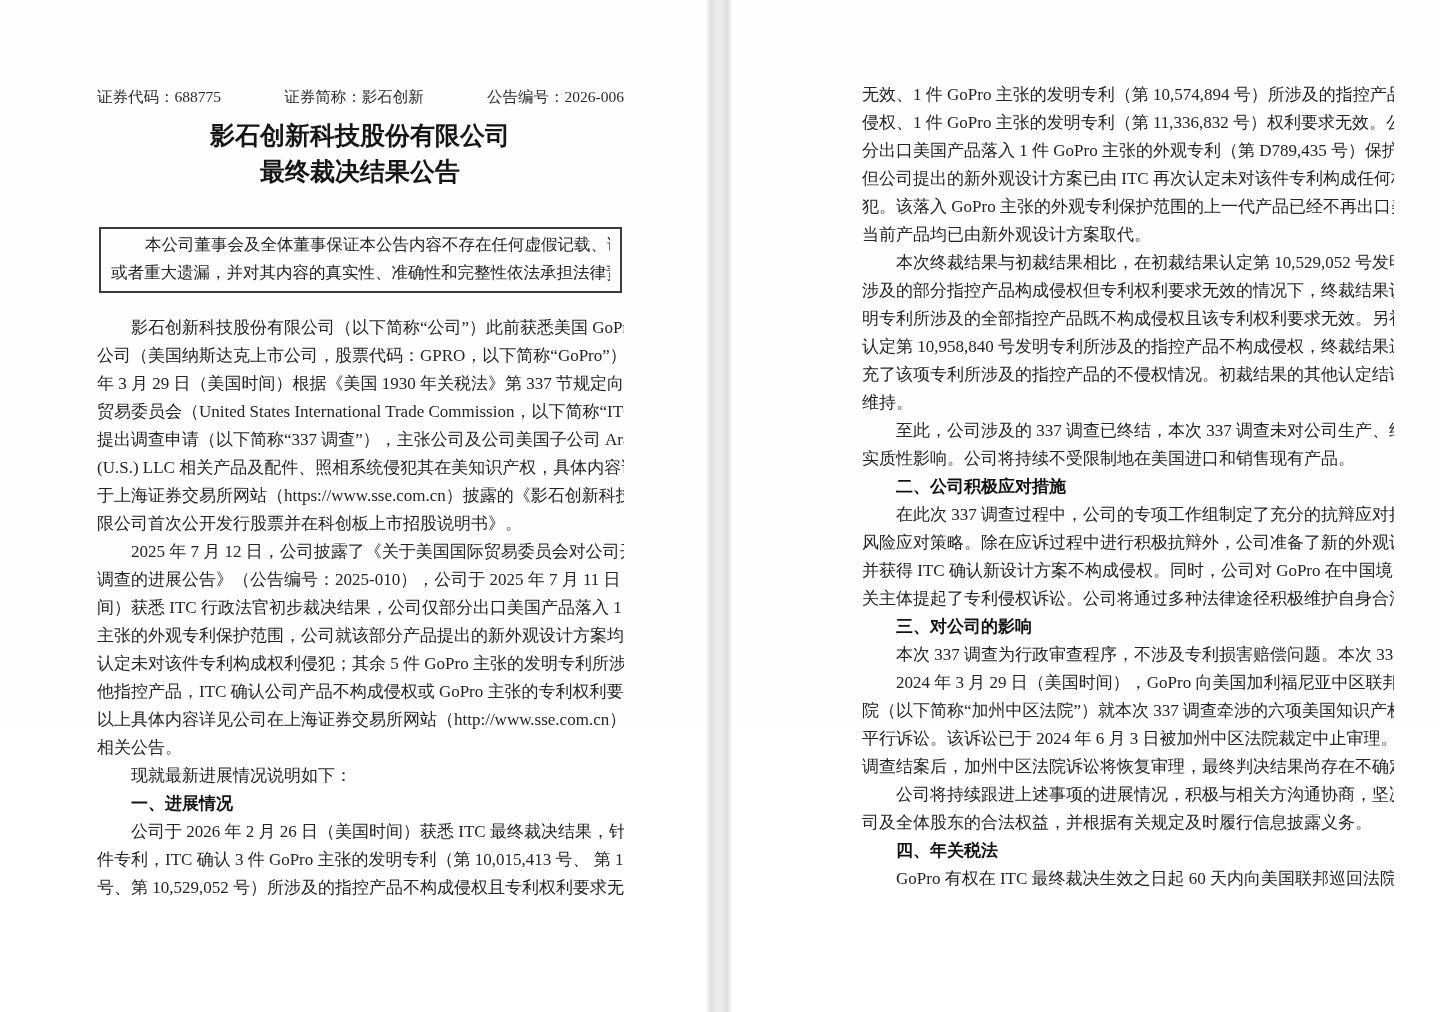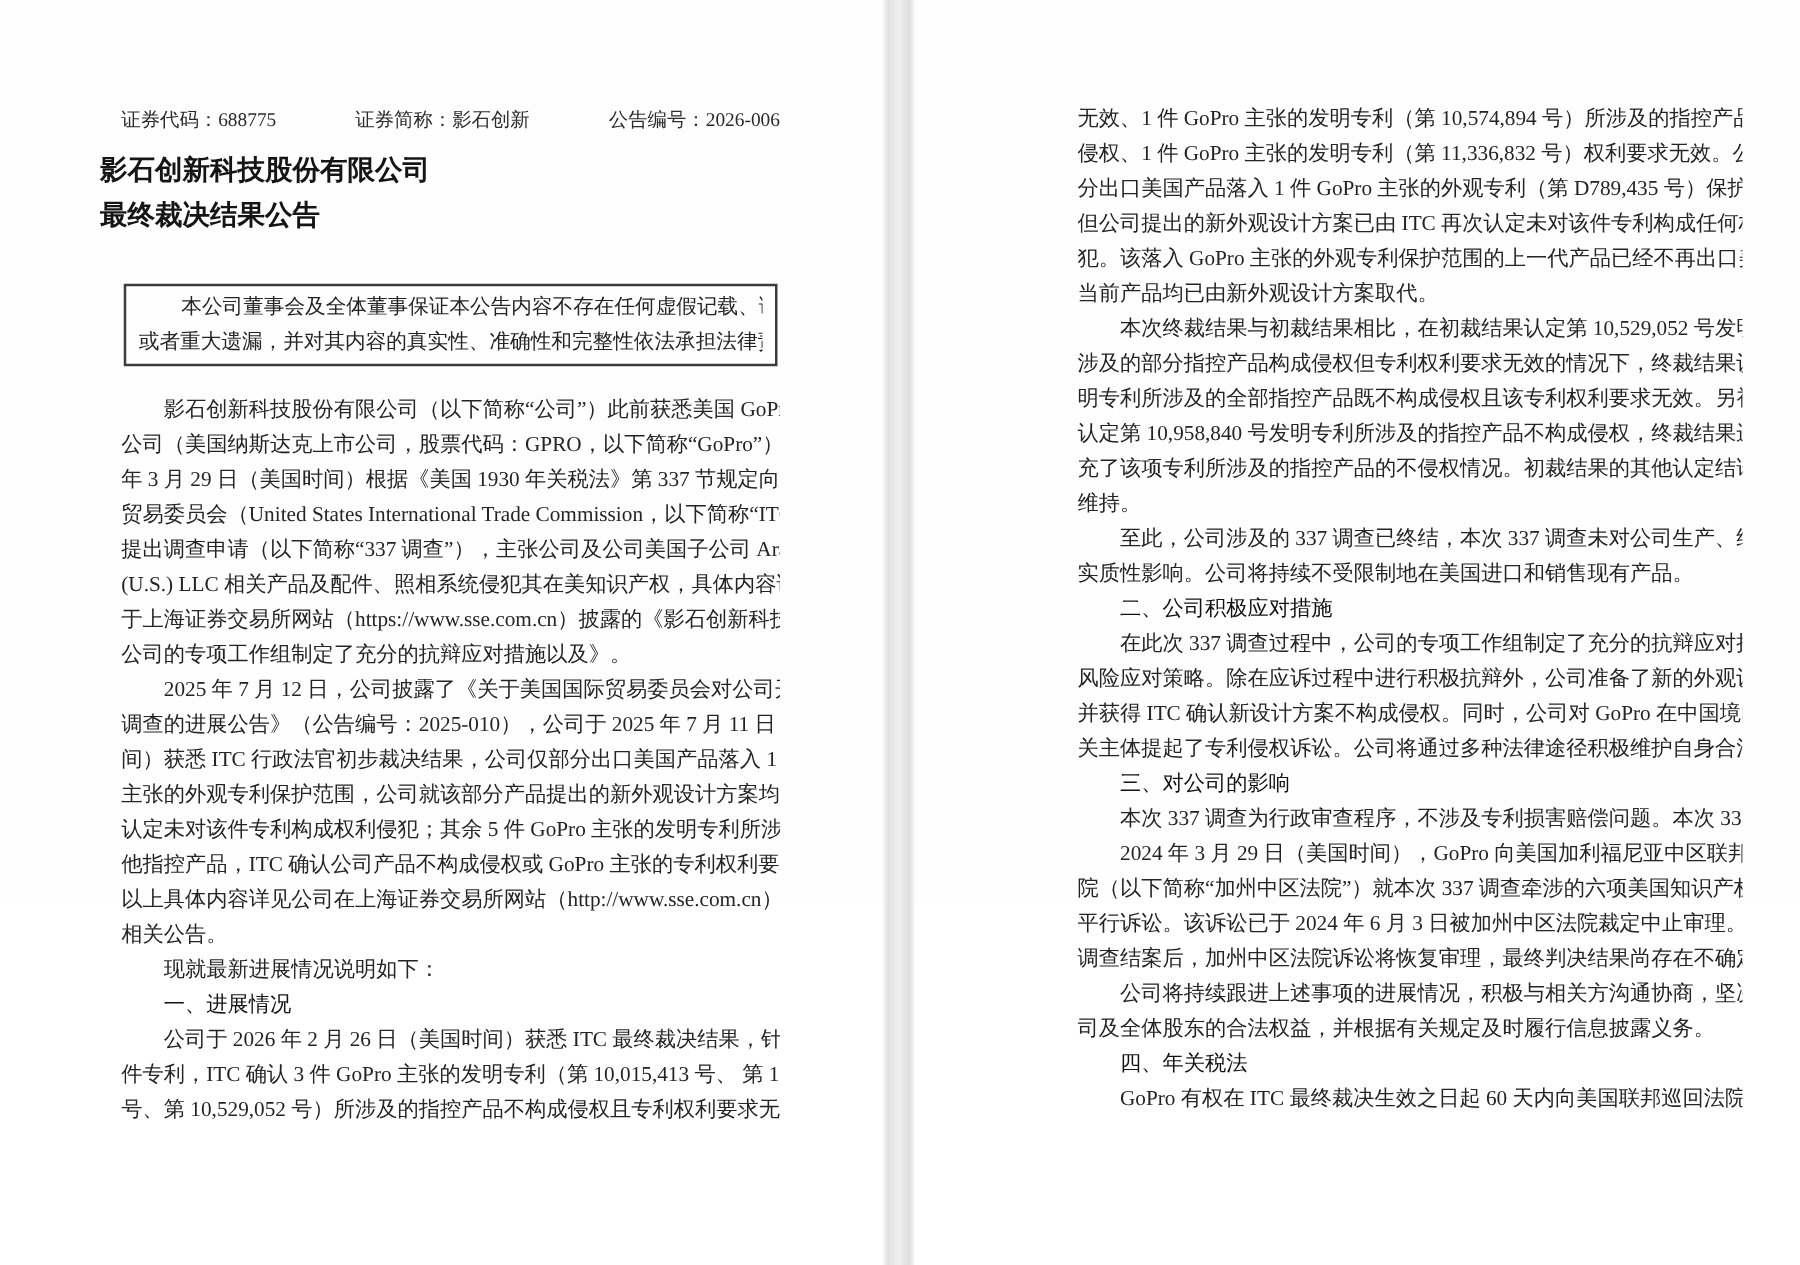--- a/index.html
+++ b/index.html
@@ -23,22 +23,22 @@
 
   .doc-header {
     position: absolute; left: 97px; top: 87px; width: 527px;
     display: flex; justify-content: space-between;
     font-size: 15.5px; line-height: 20px; color: #2b2b2b;
     white-space: nowrap;
   }
 
   .doc-title {
     position: absolute; left: 80px; top: 118px; width: 560px;
-    text-align: left; font-weight: bold; color: #151515;
-    font-size: 22px;
+    text-align: center; font-weight: bold; color: #151515;
+    font-size: 25px;
     font-family: Liberation Serif, serif;
   }
   .title-line { height: 36px; line-height: 36px; white-space: nowrap; }
 
   .decl-box {
     position: absolute; left: 99px; top: 227px; width: 499px;
     border: 2px solid #3c3c3c;
     padding: 2px 10px 4px 10px;
   }
   .decl-box .line { font-size: 16.5px; height: 28px; line-height: 28px; }
@@ -49,21 +49,21 @@
 
   .line {
     height: 28px; line-height: 28px;
     font-size: 17px;
     white-space: nowrap; overflow: hidden;
     color: #242424;
     text-justify: inter-character;
   }
   .line.fill   { text-align: justify; text-align-last: justify; }
   .line.indent { text-indent: 34px; }
-  .line.bold   { font-weight: normal; color: #111111; }
+  .line.bold   { font-weight: bold; color: #111111; }
 </style>
 </head>
 <body>
 
 <div class="viewer">
 
   <div class="page left">
 
     <div class="doc-header">
       <span>证券代码：688775</span>
@@ -82,21 +82,21 @@
       </div>
 
     <div class="body-block body-left">
         <div class="line indent fill">影石创新科技股份有限公司（以下简称“公司”）此前获悉美国 GoPro, Inc.</div>
         <div class="line fill">公司（美国纳斯达克上市公司，股票代码：GPRO，以下简称“GoPro”）于 2024</div>
         <div class="line fill">年 3 月 29 日（美国时间）根据《美国 1930 年关税法》第 337 节规定向美国国际</div>
         <div class="line fill">贸易委员会（United States International Trade Commission，以下简称“ITC”）</div>
         <div class="line fill">提出调查申请（以下简称“337 调查”），主张公司及公司美国子公司 Arashi Vision</div>
         <div class="line fill">(U.S.) LLC 相关产品及配件、照相系统侵犯其在美知识产权，具体内容详见公司</div>
         <div class="line fill">于上海证券交易所网站（https://www.sse.com.cn）披露的《影石创新科技股份有</div>
-        <div class="line">公司的专项工作组制定了充分的抗辩应对措施以及》。</div>
+        <div class="line">限公司首次公开发行股票并在科创板上市招股说明书》。</div>
         <div class="line indent fill">2025 年 7 月 12 日，公司披露了《关于美国国际贸易委员会对公司开展 337</div>
         <div class="line fill">调查的进展公告》（公告编号：2025-010），公司于 2025 年 7 月 11 日（北京时</div>
         <div class="line fill">间）获悉 ITC 行政法官初步裁决结果，公司仅部分出口美国产品落入 1 件 GoPro</div>
         <div class="line fill">主张的外观专利保护范围，公司就该部分产品提出的新外观设计方案均已由 ITC</div>
         <div class="line fill">认定未对该件专利构成权利侵犯；其余 5 件 GoPro 主张的发明专利所涉及的其</div>
         <div class="line fill">他指控产品，ITC 确认公司产品不构成侵权或 GoPro 主张的专利权利要求无效。</div>
         <div class="line fill">以上具体内容详见公司在上海证券交易所网站（http://www.sse.com.cn）披露的</div>
         <div class="line">相关公告。</div>
         <div class="line indent">现就最新进展情况说明如下：</div>
         <div class="line indent bold">一、进展情况</div>

